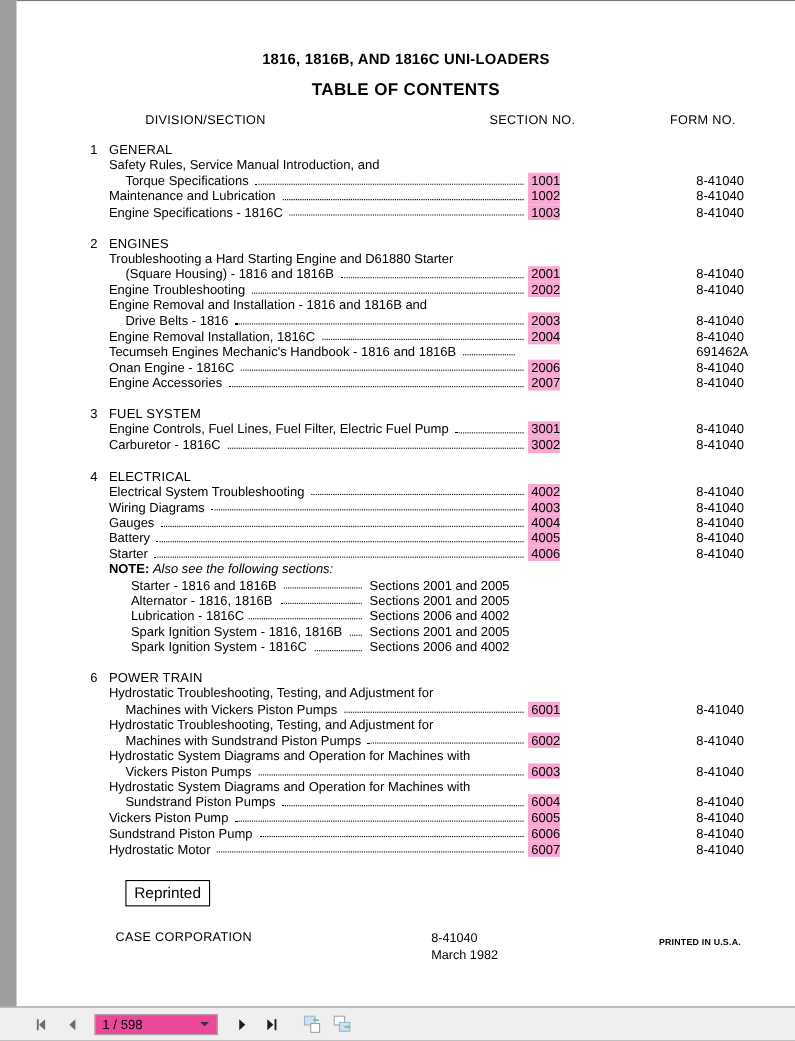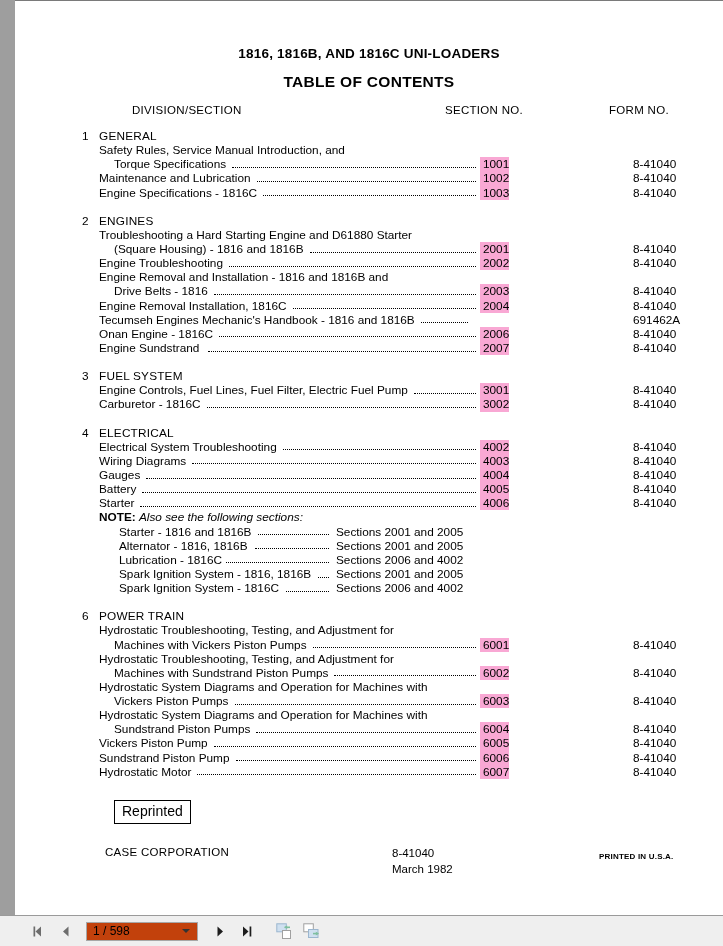--- a/index.html
+++ b/index.html
@@ -193,21 +193,21 @@
   }
   #toolbar .tb-btn {
     width: 22px; height: 22px;
     display: flex; align-items: center; justify-content: center;
     background: transparent; border: none;
     cursor: pointer; padding: 0;
   }
   #toolbar .tb-btn svg { display: block; }
   .pagebox {
     width: 112px; height: 19px;
-    background: #c2410c;
+    background: #ec4899;
     border: 1px solid #a7a7a7;
     display: flex; align-items: center;
     margin: 0 6px 0 4px;
     position: relative;
   }
   .pagebox .pval {
     font-size: 12px;
     padding-left: 6px;
     color: #000;
     line-height: 17px;
@@ -326,21 +326,21 @@
             <div class="entry">
               <div class="line">
                 <span class="txt">Onan Engine - 1816C</span>
                 <span class="leader" style="left: 204.125px; width: 256.875px;"></span>
                 <span class="secno">2006</span>
                 <span class="formno">8-41040</span>
               </div>
             </div>
             <div class="entry">
               <div class="line">
-                <span class="txt">Engine Sundstrand</span>
+                <span class="txt">Engine Accessories</span>
                 <span class="leader" style="left: 192.953px; width: 268.047px;"></span>
                 <span class="secno">2007</span>
                 <span class="formno">8-41040</span>
               </div>
             </div>
           </div>
           <div class="division">
             <div class="div-head">
               <span class="div-num">3</span>
               <span class="div-name">FUEL SYSTEM</span>

